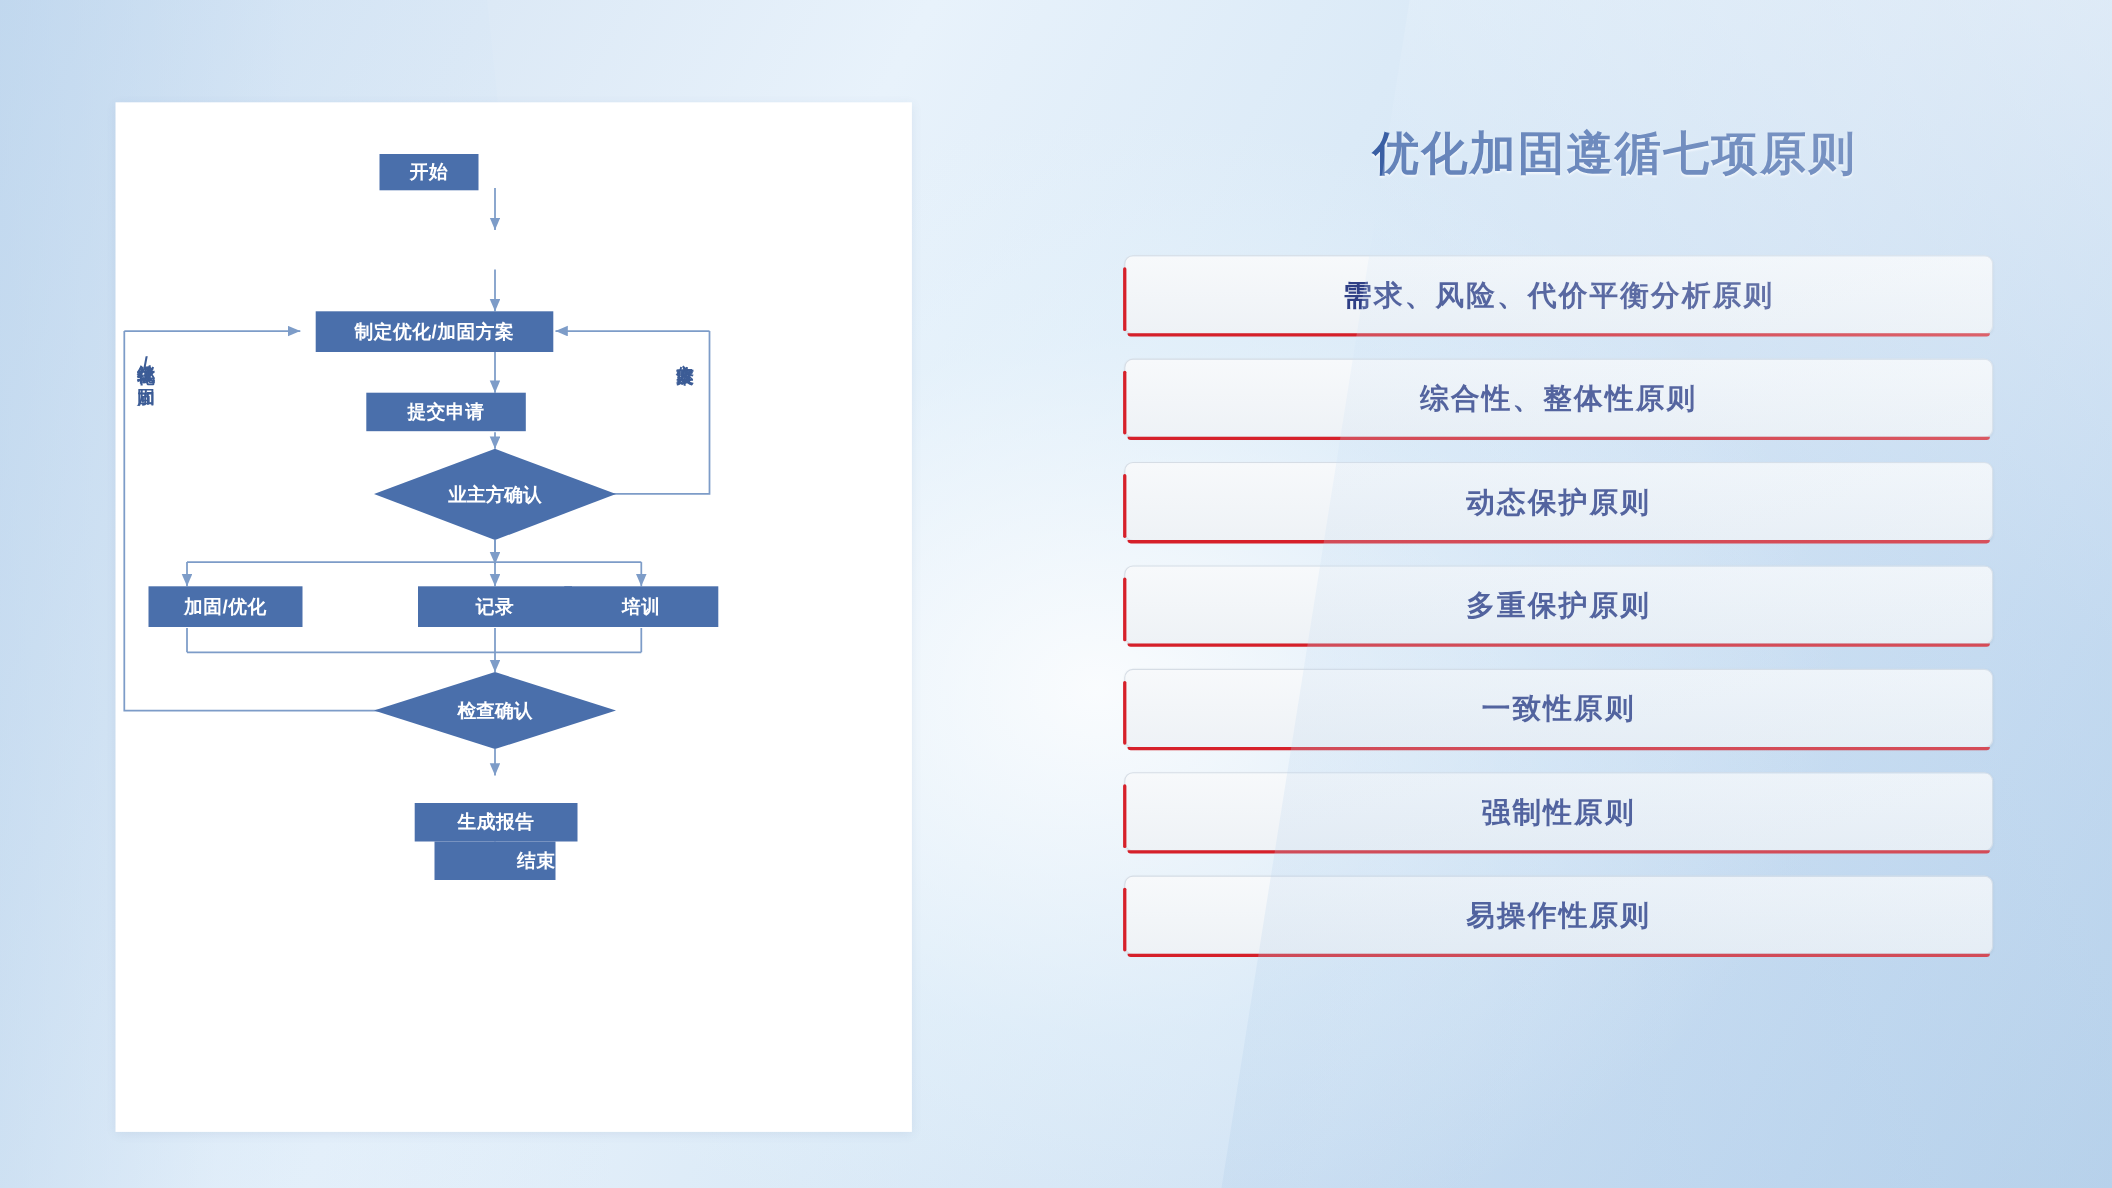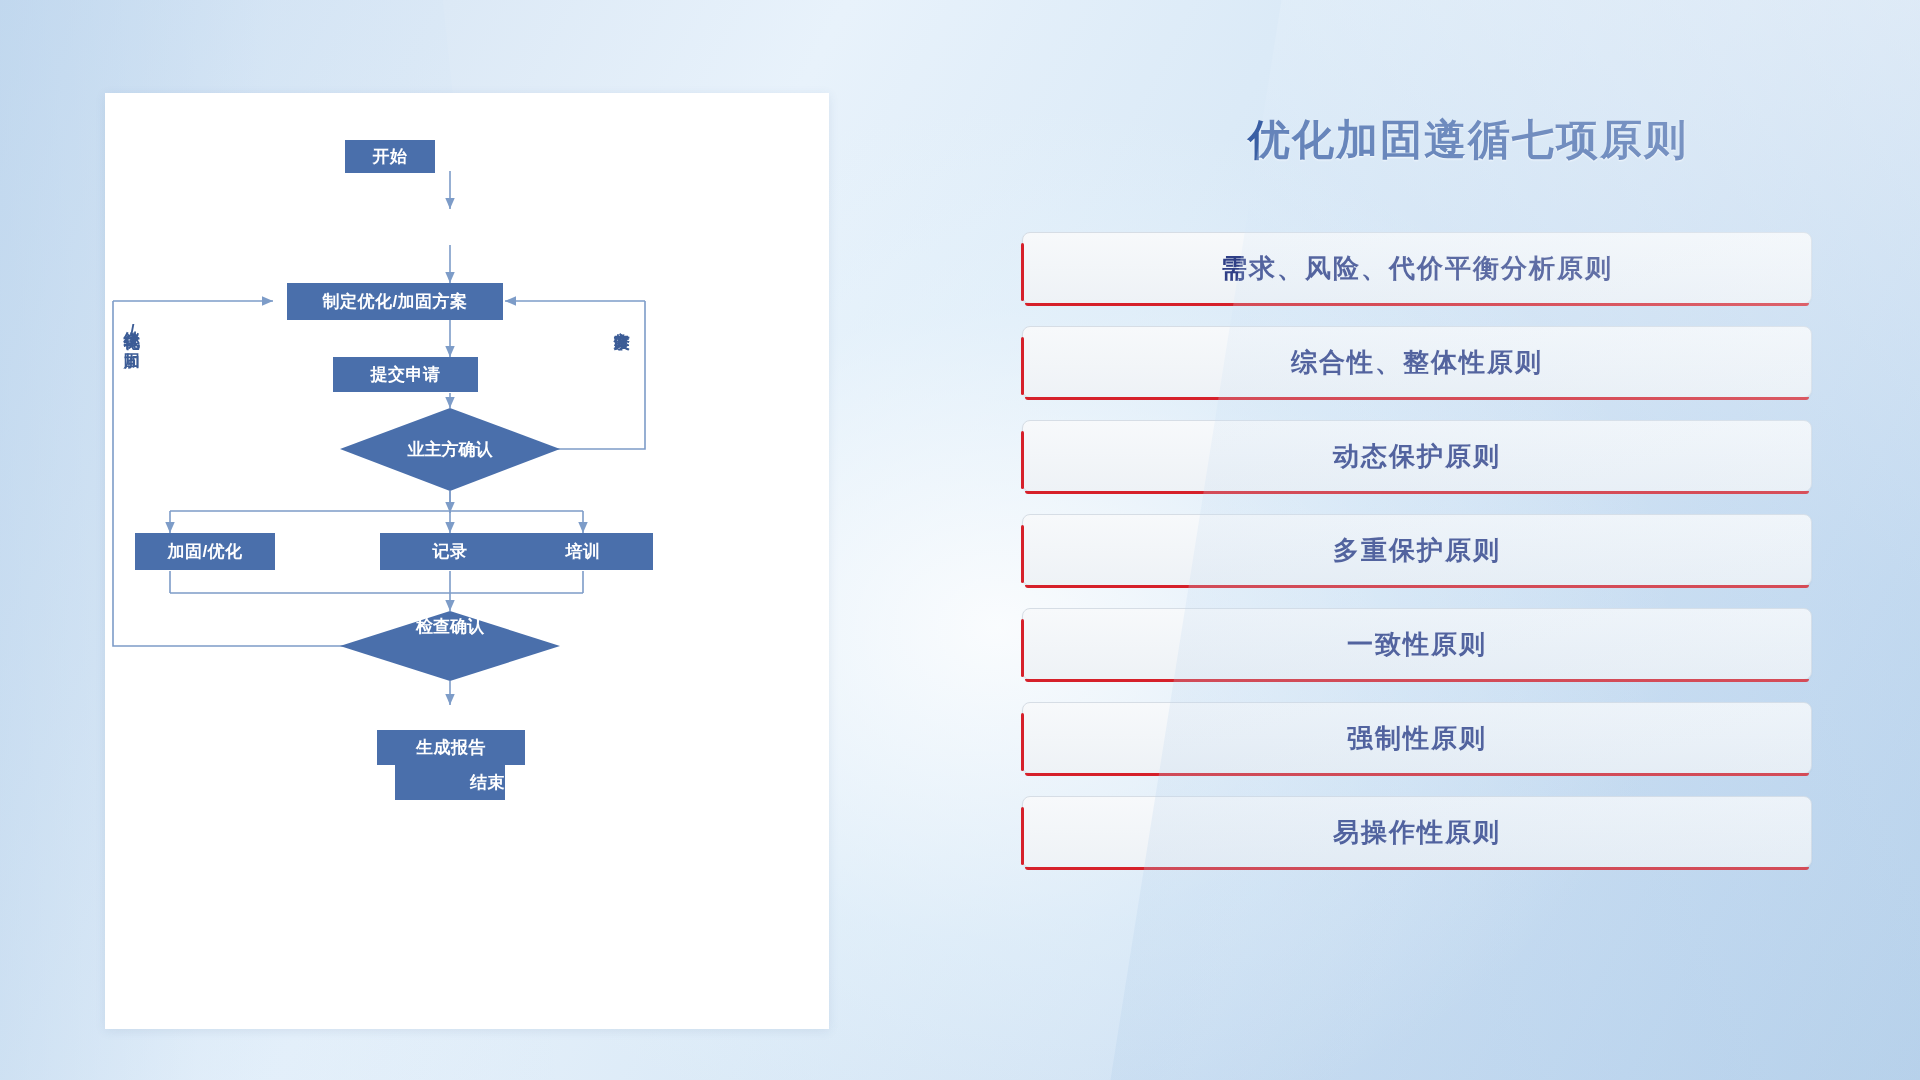--- a/index.html
+++ b/index.html
@@ -237,21 +237,21 @@
     </div>
 
     <div class="node" style="left:275px; top:440px; width:140px; height:37px;justify-content:center;">
       <span>记录</span>
     </div>
 
     <div class="node" style="left:408px; top:440px; width:140px; height:37px;">
       <span>培训</span>
     </div>
 
-    <div class="diamond-label" style="left:255px; top:520px; width:180px; height:26px;">
+    <div class="diamond-label" style="left:255px; top:540px; width:180px; height:26px;">
       <span>检查确认</span>
     </div>
 
     <div class="node" style="left:272px; top:612px; width:148px; height:35px;margin-top:25px;">
       <span>生成报告</span>
     </div>
 
     <div class="node" style="left:290px; top:672px; width:110px; height:35px;justify-content:flex-end;">
       <span>结束</span>
     </div>

